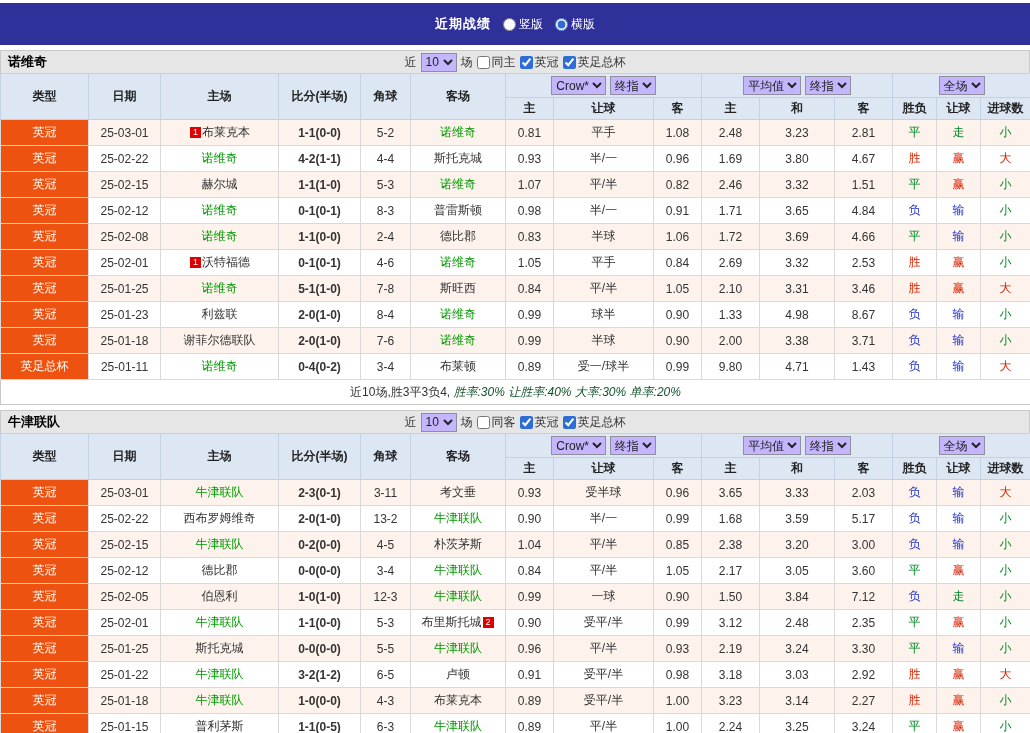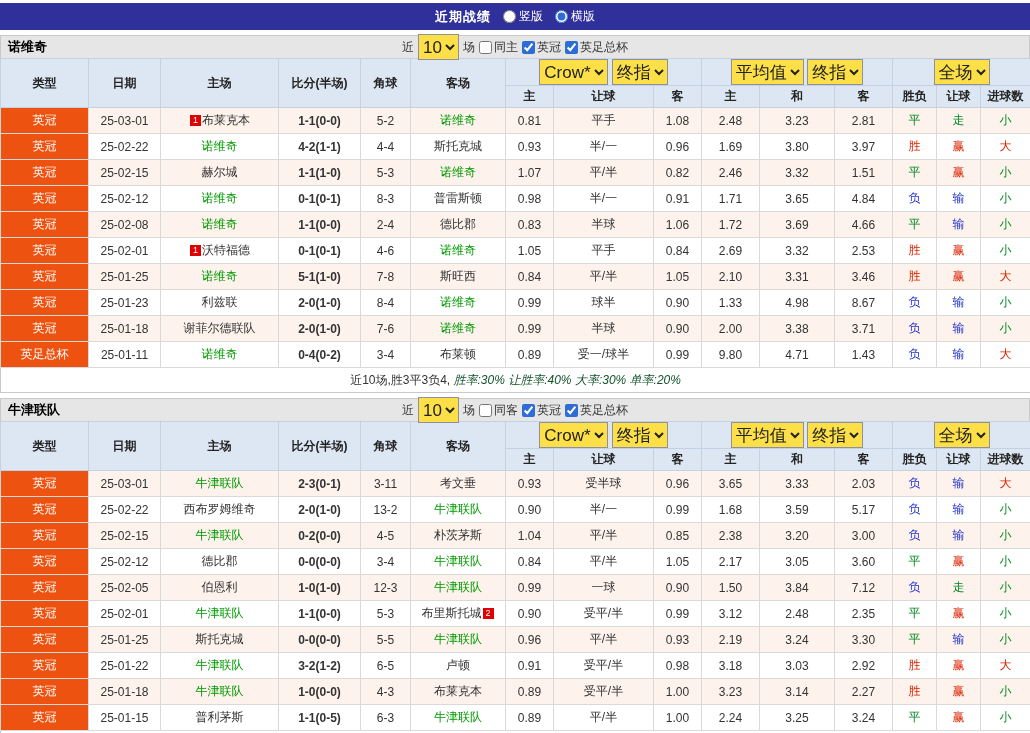--- a/index.html
+++ b/index.html
@@ -7,38 +7,38 @@
   body {
     width: 1030px;
     font-family: "Liberation Sans", "DejaVu Sans", sans-serif;
     color: #333;
     font-size: 12px;
   }
   .page { width: 1030px; padding-top: 3px; }
 
   
   .topbar {
-    height: 27px; background: #30309a; color: #fff;
+    height: 42px; background: #30309a; color: #fff;
     display: flex; align-items: center; justify-content: center; gap: 12px;
     font-size: 13px;
   }
   .topbar-title { font-weight: bold; letter-spacing: 1px; }
   .radio-label { display: inline-flex; align-items: center; gap: 3px; font-size: 12px; cursor: pointer; }
   input[type=radio], input[type=checkbox] { accent-color: #2e6cd6; width: 13px; height: 13px; margin: 0; }
 
   
   .team-section { margin-top: 5px; }
   .team-header {
     height: 23px; background: #e6e6e6; border: 1px solid #c9c9c9; border-bottom: none;
     position: relative; display: flex; align-items: center; justify-content: center;
   }
   .team-title { position: absolute; left: 7px; font-weight: bold; font-size: 13px; color: #000; }
   .filter-bar { display: flex; align-items: center; gap: 4px; }
   .chk { display: inline-flex; align-items: center; gap: 2px; cursor: pointer; }
-  select { font-size: 17px; height: 26px; border: 1px solid #8f8f9d; background: #fde047; color: #222; }
+  select { font-size: 12px; height: 19px; border: 1px solid #8f8f9d; background: #c4b5fd; color: #222; }
 
   
   table { width: 1030px; border-collapse: collapse; table-layout: fixed; text-align: center; }
   th, td { border: 1px solid #d9d9d9; padding: 0 1px; height: 26px; white-space: nowrap; overflow: hidden; }
   thead th { background: #dce7f3; border-color: #c2d2e3; font-weight: bold; color: #222; height: 22px; font-size: 12px; }
   thead tr.sel-row th { height: 24px; }
   tbody tr:nth-child(odd) { background: #fdf3ec; }
   tbody tr:nth-child(even) { background: #ffffff; }
   td.league { background: #ee5211; color: #fff; }
   td.score { font-weight: bold; color: #333; cursor: pointer; }
@@ -164,21 +164,21 @@
             <td class="date">25-02-22</td>
             <td class="home"><span class="tname focal">诺维奇</span></td>
             <td class="score">4-2(1-1)</td>
             <td class="corner">4-4</td>
             <td class="away"><span class="tname">斯托克城</span></td>
             <td class="odds">0.93</td>
             <td class="odds">半/一</td>
             <td class="odds">0.96</td>
             <td class="odds">1.69</td>
             <td class="odds">3.80</td>
-            <td class="odds">3.97</td>
+            <td class="odds">4.67</td>
             <td class="res" style="color: rgb(221, 34, 0);">胜</td>
             <td class="res" style="color: rgb(221, 34, 0);">赢</td>
             <td class="res" style="color: rgb(221, 34, 0);">大</td>
           </tr>
           <tr>
             <td class="league">英冠</td>
             <td class="date">25-02-15</td>
             <td class="home"><span class="tname">赫尔城</span></td>
             <td class="score">1-1(1-0)</td>
             <td class="corner">5-3</td>

